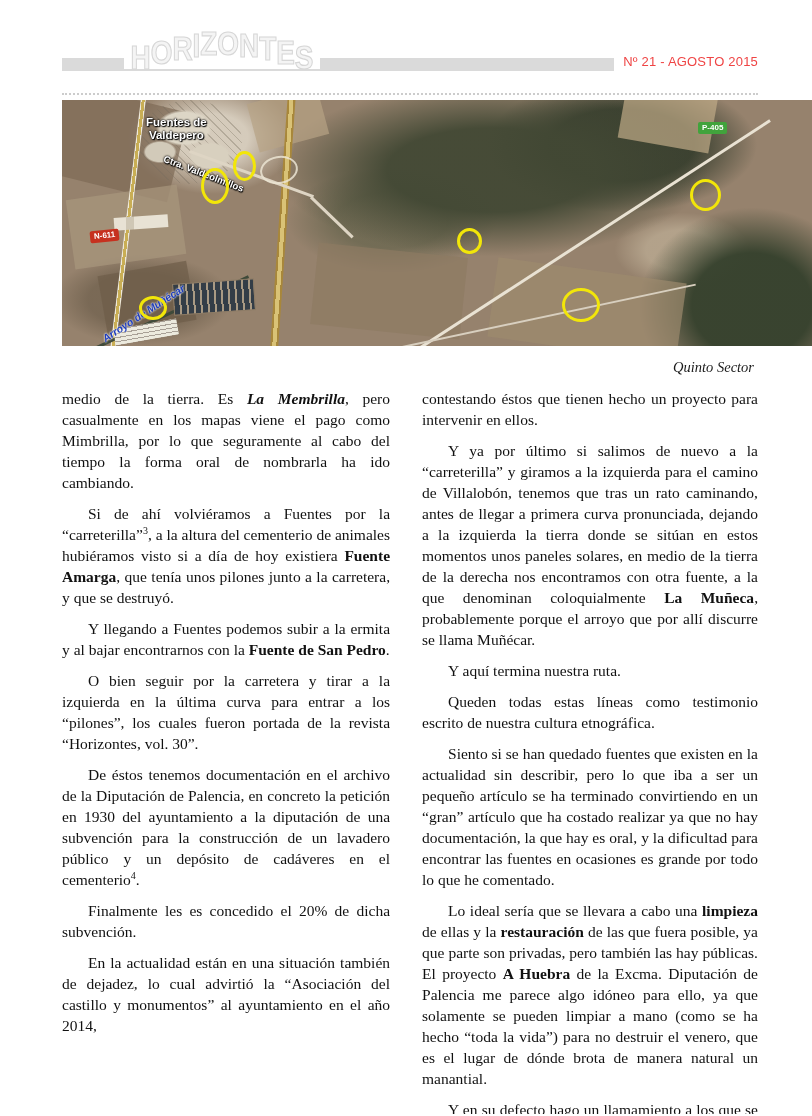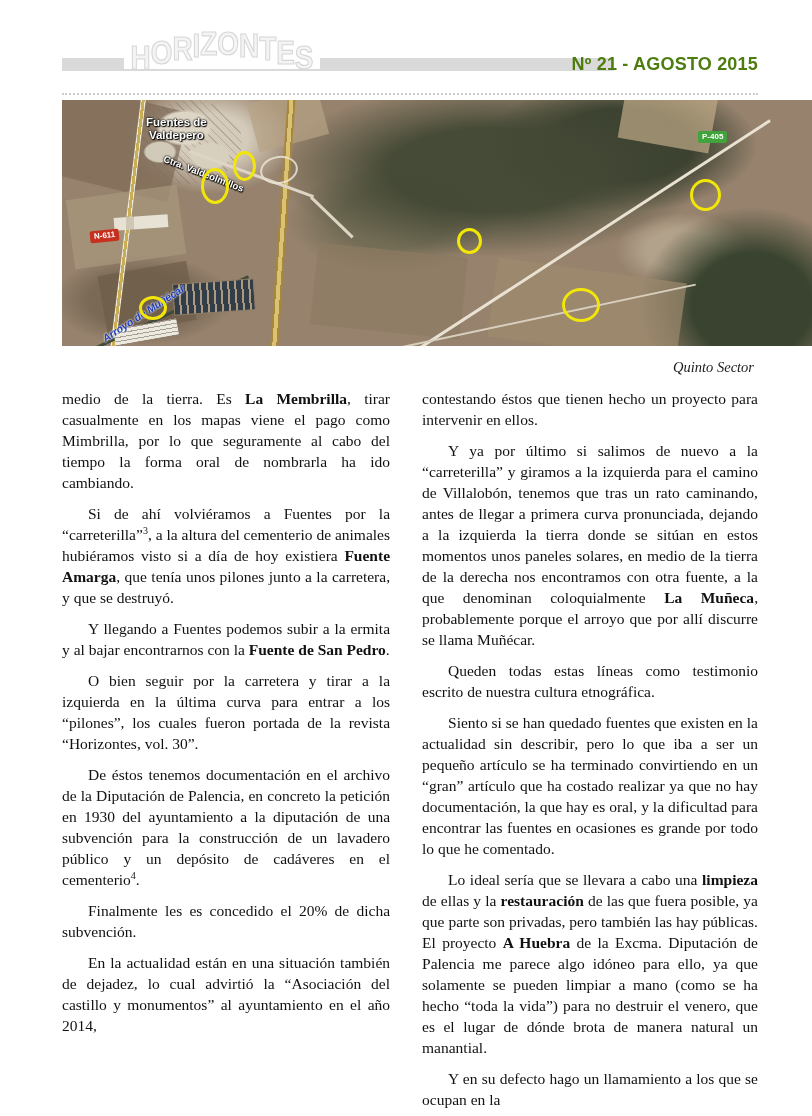--- a/index.html
+++ b/index.html
@@ -8,21 +8,21 @@
 
   
   .header{position:absolute;left:62px;top:48px;right:54px;height:44px;}
   .hbar{position:absolute;top:10px;left:0;width:552px;height:13px;background:#dadada;}
   .logo{position:absolute;left:62px;top:-18px;background:#fff;padding:0 8px;
         font-family:"Liberation Sans",sans-serif;font-weight:bold;font-size:34px;
         white-space:nowrap;transform:scaleX(.82);transform-origin:0 50%;
         color:#f4f4f4;-webkit-text-stroke:1.2px #d6d6d6;letter-spacing:0;}
   .logo span{display:inline-block;}
   .issue{position:absolute;right:0;top:6px;font-family:"Liberation Sans",sans-serif;
-         font-weight:bold;font-size:18px;color:#4d7c0f;letter-spacing:.2px;}
+         font-weight:normal;font-size:13px;color:#ef4444;letter-spacing:.2px;}
   .header-rule{position:absolute;left:62px;right:54px;top:93px;border-top:2px dotted #cccccc;}
 
   
   .map{position:absolute;left:62px;top:100px;width:764px;height:246px;overflow:hidden;
        background-color:#96826d;
        background-image:
          radial-gradient(ellipse 120px 80px at 150px 38px, rgba(224,216,201,.85) 0 30%, rgba(224,216,201,0) 70%),
          radial-gradient(ellipse 300px 120px at 430px 70px, rgba(66,72,52,.95) 0 35%, rgba(66,72,52,0) 72%),
          radial-gradient(ellipse 180px 90px at 560px 45px, rgba(50,58,42,.9) 0 40%, rgba(50,58,42,0) 75%),
          radial-gradient(ellipse 140px 70px at 330px 120px, rgba(92,94,70,.6) 0 40%, rgba(92,94,70,0) 75%),
@@ -63,21 +63,21 @@
   .bld{position:absolute;left:52px;top:116px;width:54px;height:13px;transform:rotate(-4deg);
        background:linear-gradient(90deg,#e8e2d4 0 12px,#cfc7b5 12px 20px,#e8e2d4 20px);}
 
   .map-label{position:absolute;font-family:"Liberation Sans",sans-serif;font-weight:bold;color:#fff;
              text-shadow:0 0 2px #000,0 0 2px #000,1px 1px 1px #000;}
   .town-label{left:84px;top:16px;font-size:11.5px;line-height:13px;text-align:center;}
   .ctra-label{left:104px;top:53px;font-size:9.5px;transform:rotate(21deg);transform-origin:0 0;}
   .badge{position:absolute;font-family:"Liberation Sans",sans-serif;font-weight:bold;color:#fff;
          font-size:8px;padding:1px 4px;border-radius:2px;line-height:10px;}
   .n611{left:28px;top:130px;background:#c6311f;transform:rotate(-6deg);}
-  .p405{left:636px;top:31px;background:#41a33c;}
+  .p405{left:636px;top:22px;background:#41a33c;}
   .stream-label{left:38px;top:234px;color:#1f3dbb;font-style:italic;font-size:10.5px;
                 transform:rotate(-33deg);transform-origin:0 0;font-weight:bold;
                 text-shadow:0 0 2px rgba(255,255,255,.9),0 0 2px rgba(255,255,255,.9);}
   .marker{position:absolute;border:3px solid #f2e609;border-radius:50%;}
 
   .caption{position:absolute;top:359px;right:58px;font-style:italic;font-size:14.5px;color:#1a1a1a;}
 
   
   .article{position:absolute;left:62px;top:388px;width:696px;height:726px;display:flex;
            justify-content:space-between;overflow:hidden;font-size:15.5px;line-height:21px;
@@ -138,33 +138,34 @@
       <div class="marker" style="left: 395px; top: 128px; width: 19px; height: 20px; border-color: rgb(242, 230, 9);"></div>
       <div class="marker" style="left: 500px; top: 188px; width: 32px; height: 28px; border-color: rgb(242, 230, 9);"></div>
     </div>
 </div>
 
 <div class="caption">Quinto Sector</div>
 
 <div class="article">
   <div class="col-left">
     <div>
-        <p class="para"><span>medio de la tierra. Es </span><span style="font-weight: bold;">La Membrilla</span><span>, tirar casualmente en los mapas viene el pago como Mimbrilla, por lo que seguramente al cabo del tiempo la forma oral de nombrarla ha ido cambiando.</span></p>
+        <p class="para"><span>medio de la tierra. Es </span><span style="font-weight: bold; font-style: italic;">La Membrilla</span><span>, pero casualmente en los mapas viene el pago como Mimbrilla, por lo que seguramente al cabo del tiempo la forma oral de nombrarla ha ido cambiando.</span></p>
         <p class="para ind"><span>Si de ahí volviéramos a Fuentes por la “carreterilla”</span><sup>3</sup><span>, a la altura del cementerio de animales hubiéramos visto si a día de hoy existiera </span><span style="font-weight: bold;">Fuente Amarga</span><span>, que tenía unos pilones junto a la carretera, y que se destruyó.</span></p>
         <p class="para ind"><span>Y llegando a Fuentes podemos subir a la ermita y al bajar encontrarnos con la </span><span style="font-weight: bold;">Fuente de San Pedro</span><span>.</span></p>
         <p class="para ind"><span>O bien seguir por la carretera y tirar a la izquierda en la última curva para entrar a los “</span><span style="font-weight: normal;">pilones</span><span>”, los cuales fueron portada de la revista “Horizontes, vol. 30”.</span></p>
         <p class="para ind"><span>De éstos tenemos documentación en el archivo de la Diputación de Palencia, en concreto la petición en 1930 del ayuntamiento a la diputación de una subvención para la construcción de un lavadero público y un depósito de cadáveres en el cementerio</span><sup>4</sup><span>.</span></p>
         <p class="para ind"><span>Finalmente les es concedido el 20% de dicha subvención.</span></p>
         <p class="para ind"><span>En la actualidad están en una situación también de dejadez, lo cual advirtió la “Asociación del castillo y monumentos” al ayuntamiento en el año 2014,</span></p>
       </div>
 
   </div>
   <div class="col-right">
     <div>
         <p class="para"><span>contestando éstos que tienen hecho un proyecto para intervenir en ellos.</span></p>
         <p class="para ind"><span>Y ya por último si salimos de nuevo a la “carreterilla” y giramos a la izquierda para el camino de Villalobón, tenemos que tras un rato caminando, antes de llegar a primera curva pronunciada, dejando a la izquierda la tierra donde se sitúan en estos momentos unos paneles solares, en medio de la tierra de la derecha nos encontramos con otra fuente, a la que denominan coloquialmente </span><span style="font-weight: bold;">La Muñeca</span><span>, probablemente porque el arroyo que por allí discurre se llama Muñécar.</span></p>
+        <p class="para ind"><span>Y aquí termina nuestra ruta.</span></p>
         <p class="para ind"><span>Queden todas estas líneas como testimonio escrito de nuestra cultura etnográfica.</span></p>
         <p class="para ind"><span>Siento si se han quedado fuentes que existen en la actualidad sin describir, pero lo que iba a ser un pequeño artículo se ha terminado convirtiendo en un “gran” artículo que ha costado realizar ya que no hay documentación, la que hay es oral, y la dificultad para encontrar las fuentes en ocasiones es grande por todo lo que he comentado.</span></p>
         <p class="para ind"><span>Lo ideal sería que se llevara a cabo una </span><span style="font-weight: bold;">limpieza</span><span> de ellas y la </span><span style="font-weight: bold;">restauración</span><span> de las que fuera posible, ya que parte son privadas, pero también las hay públicas. El proyecto </span><span style="font-weight: bold;">A Huebra</span><span> de la Excma. Diputación de Palencia me parece algo idóneo para ello, ya que solamente se pueden limpiar a mano (como se ha hecho “toda la vida”) para no destruir el venero, que es el lugar de dónde brota de manera natural un manantial.</span></p>
         <p class="para ind"><span>Y en su defecto hago un llamamiento a los que se ocupan en la </span></p>
       </div>
   </div>
 </div>
 
 </body></html>

